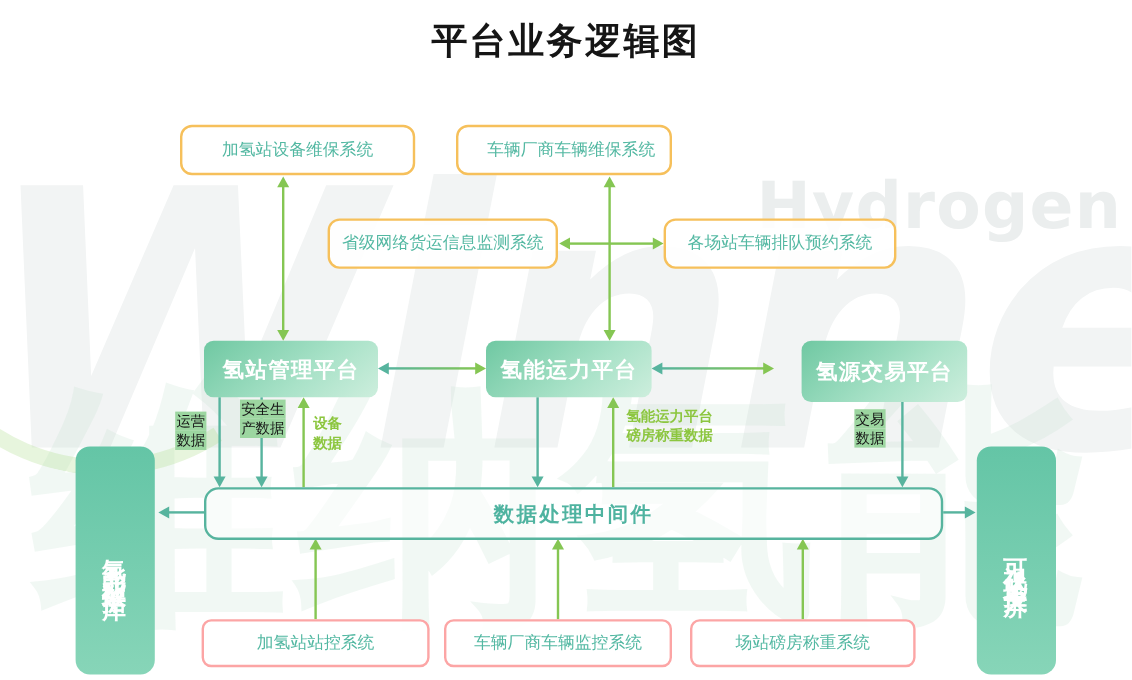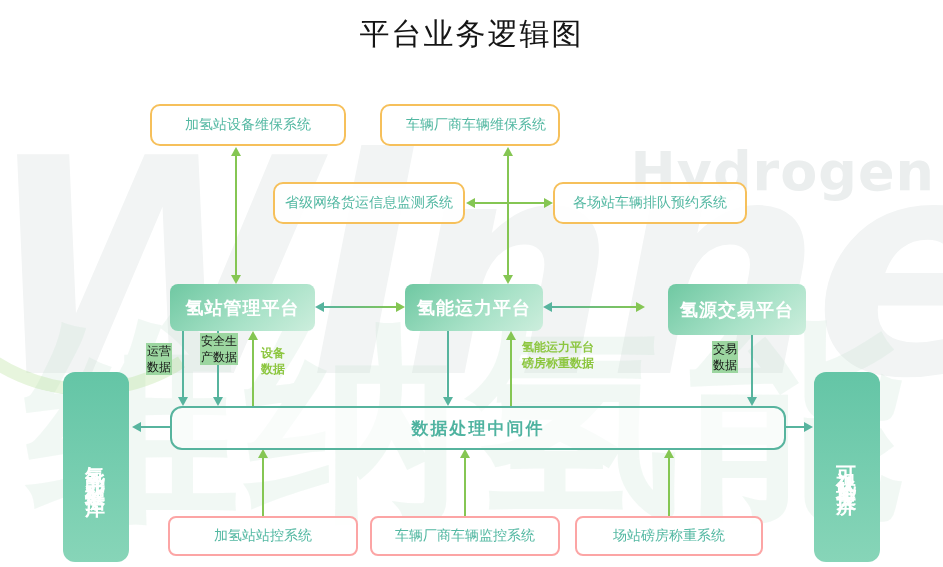--- a/index.html
+++ b/index.html
@@ -8,21 +8,21 @@
     background:#ffffff; font-family:"DejaVu Sans","Liberation Sans",sans-serif;
   }
   
   .wm { position:absolute; z-index:0; white-space:nowrap; user-select:none; pointer-events:none; }
   .wm-winner { left:-15px; top:95px; font-size:300px; font-weight:800; font-style:italic; letter-spacing:-8px; color:#f2f4f4; }
   .wm-cn { left:25px; top:280px; font-size:215px; font-weight:800; letter-spacing:6px; color:rgba(190,224,204,0.22); }
   .wm-hydrogen { right:8px; top:140px; font-size:54px; font-weight:700; color:#ebeeee; letter-spacing:1px; z-index:1; }
   .wm-arc { position:absolute; left:-90px; top:40px; width:330px; height:330px; border:13px solid transparent; border-bottom-color:rgba(176,222,142,0.30); border-radius:50%; transform:rotate(12deg); z-index:0; }
   
   .title { position:absolute; left:0; top:14px; width:100%; text-align:center; margin:0;
-           font-size:30px; font-weight:400; color:#151515; letter-spacing:2px; z-index:3; }
+           font-size:30px; font-weight:700; color:#151515; letter-spacing:2px; z-index:3; }
   
   .box { position:absolute; display:flex; align-items:center; justify-content:center;
          box-sizing:border-box; text-align:center; z-index:3; }
   .orange { border:2px solid #F6C05B; border-radius:10px; color:#53B8A2; font-size:14px;
             background:rgba(255,255,255,0.88); }
   .platform { background:linear-gradient(140deg,#6fc8a2 0%,#a9e2c8 60%,#cdeedd 100%);
               color:#fff; font-weight:bold; font-size:18px; border-radius:8px; letter-spacing:1px; }
   .middleware { border:2px solid #57B49E; border-radius:12px; color:#4FB3A0; font-weight:bold;
                 font-size:17px; letter-spacing:2px; background:rgba(255,255,255,0.55); }
   .vbox { background:linear-gradient(180deg,#64c5a6,#87d5b8); color:#fff; font-weight:bold;

